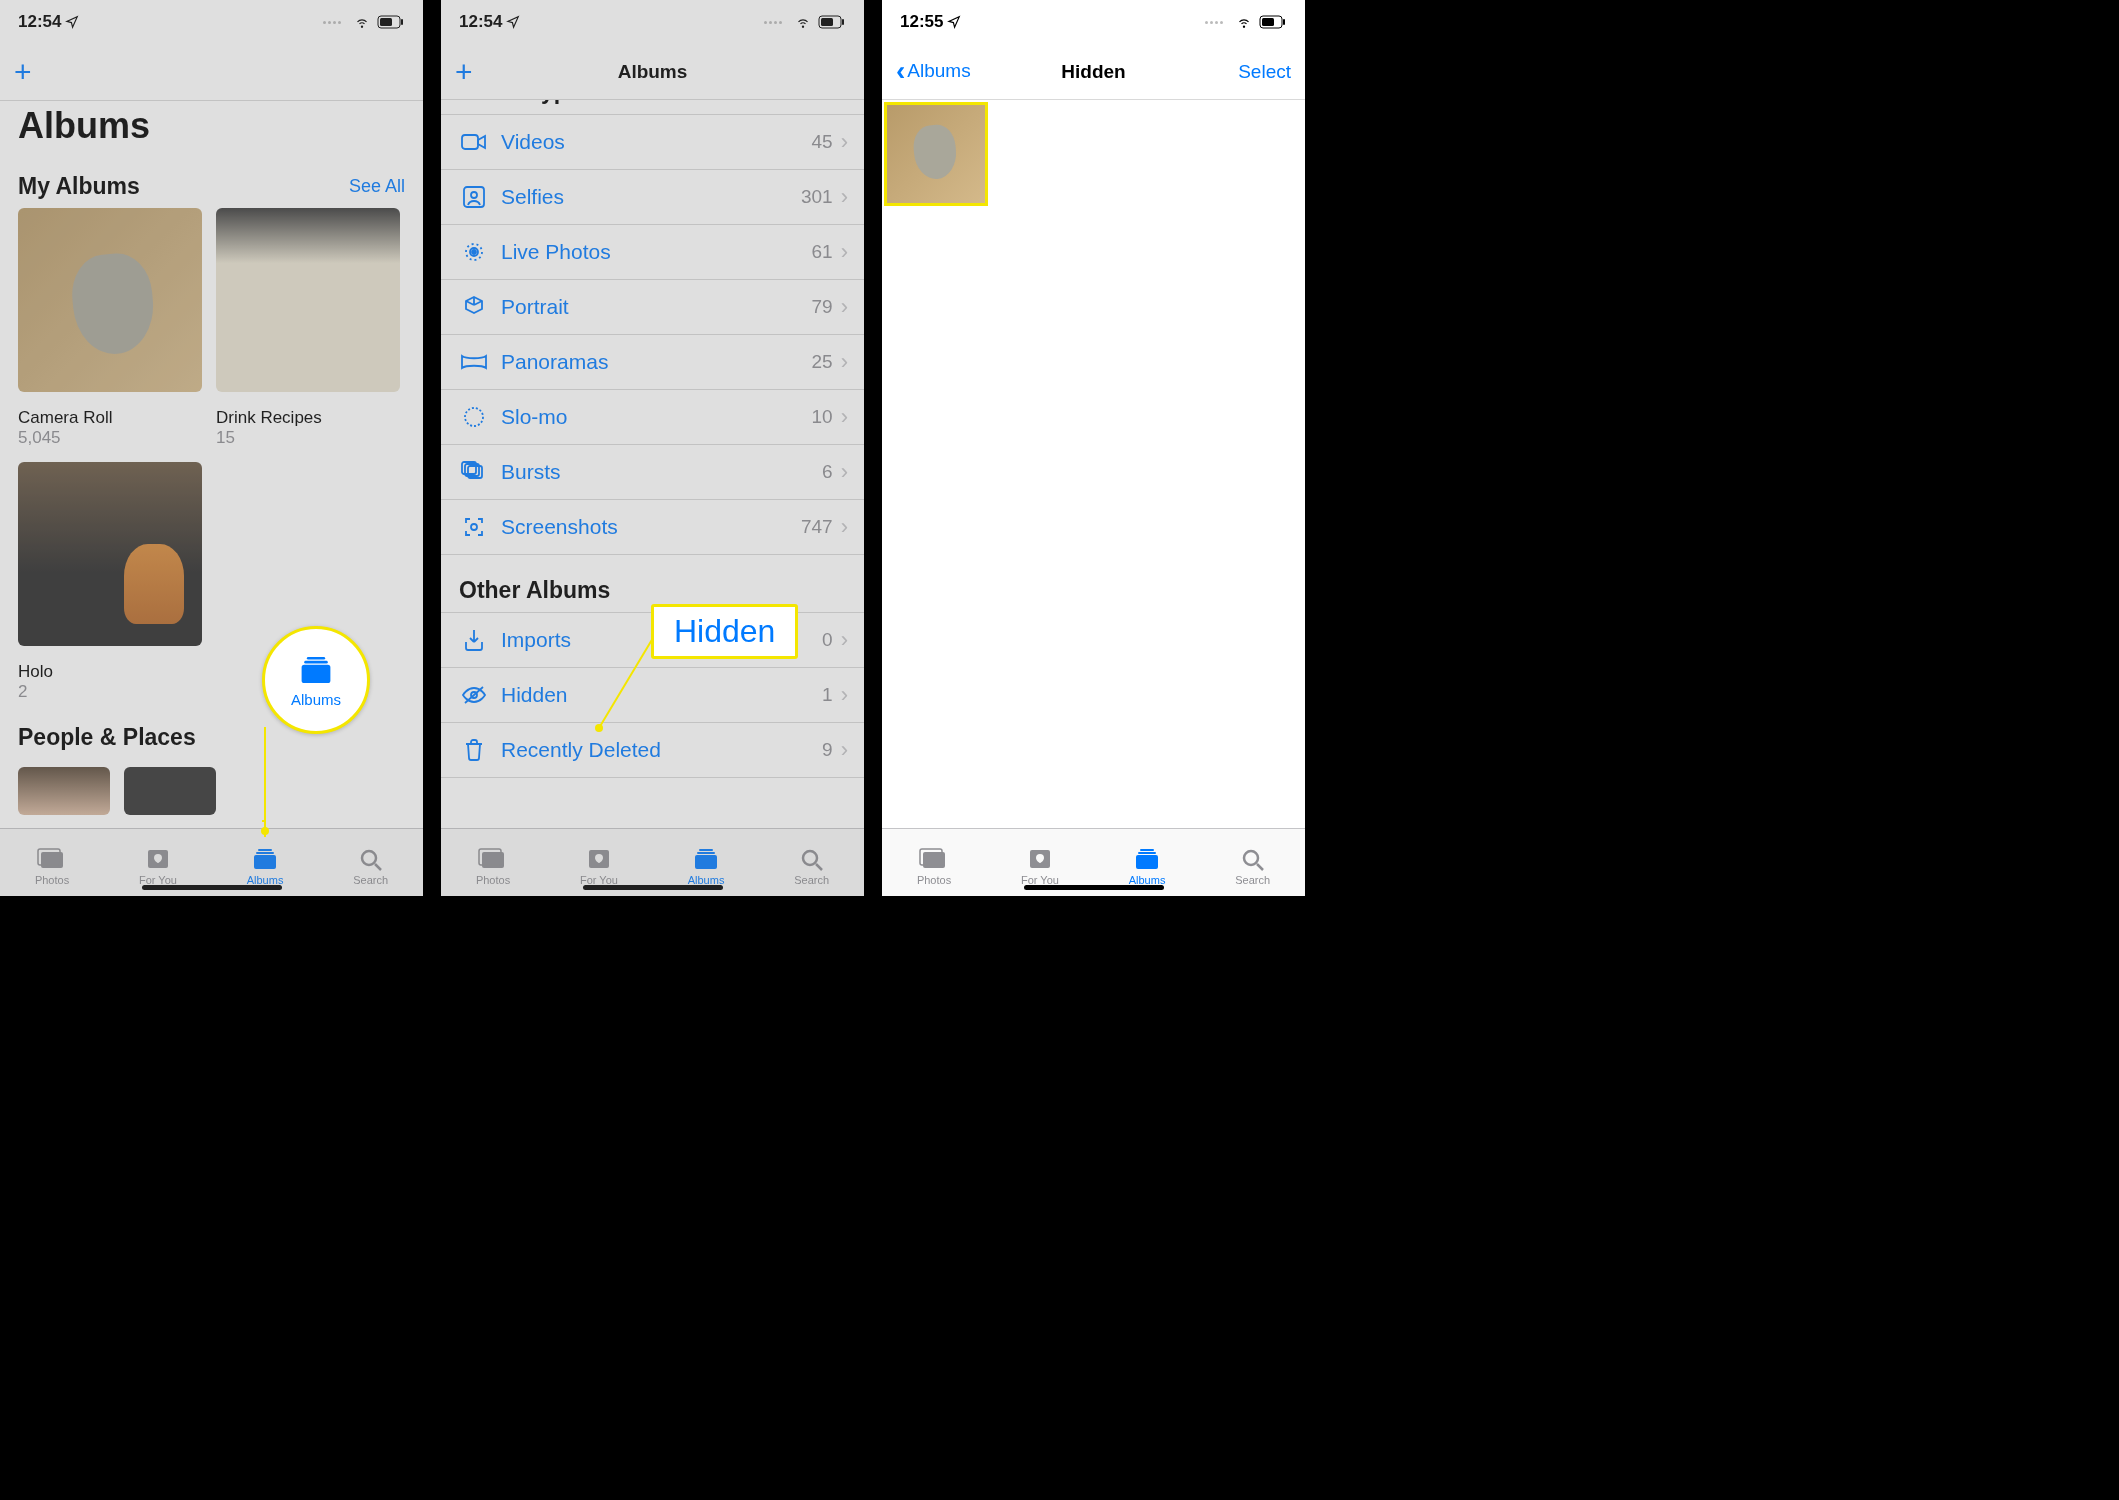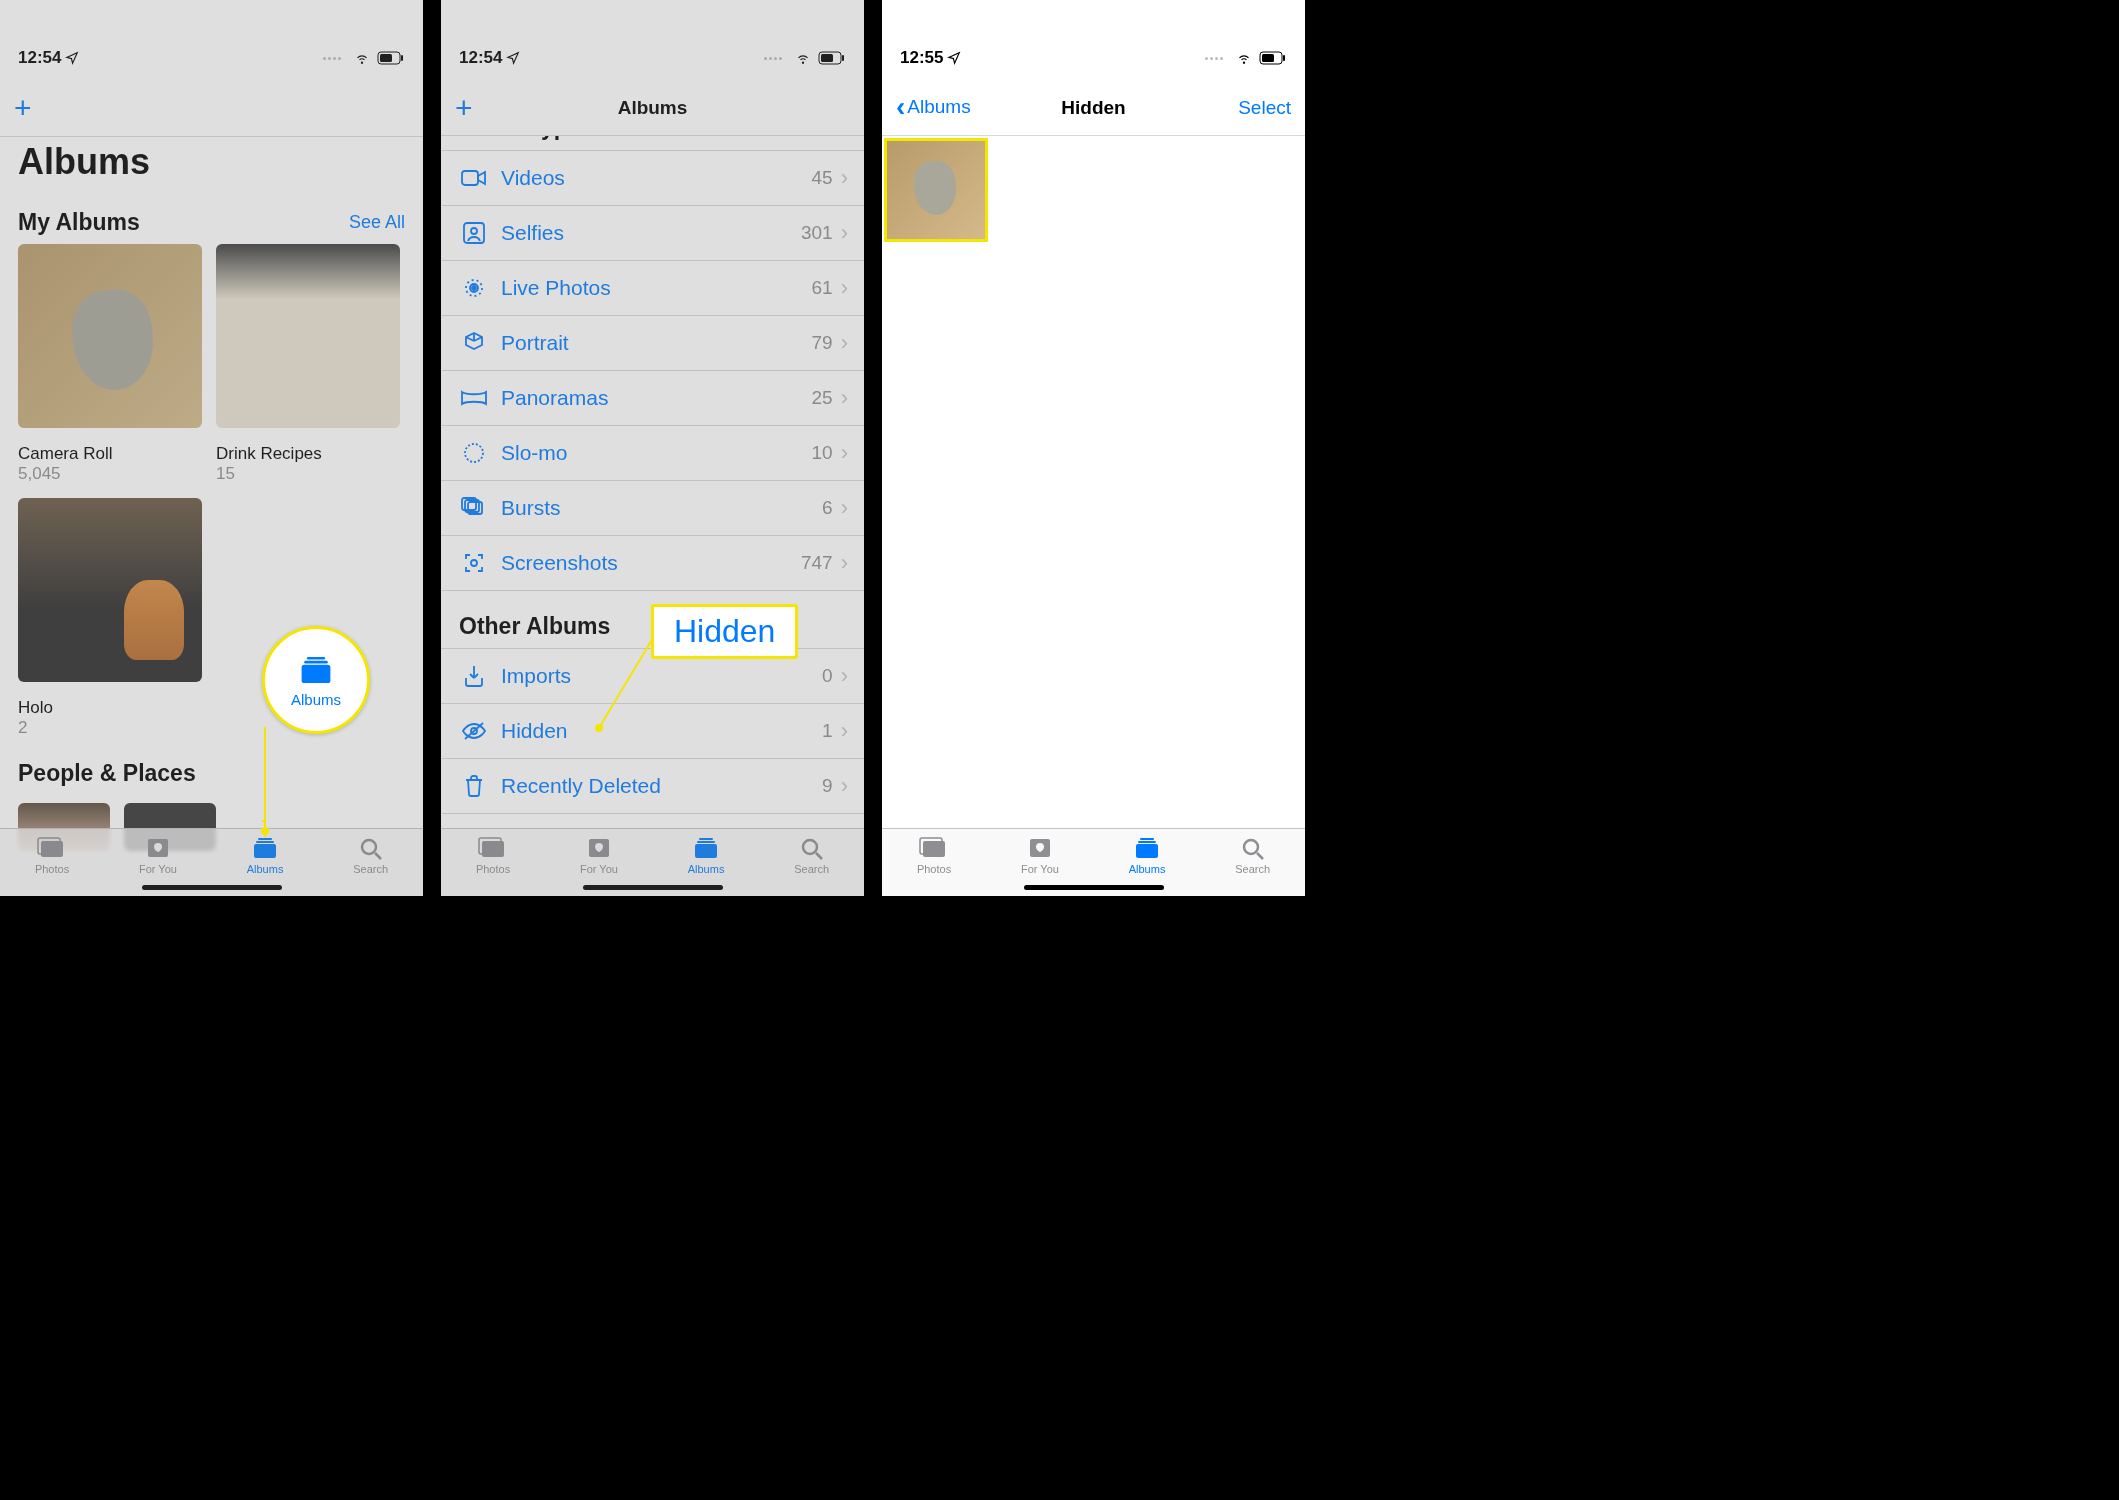--- a/index.html
+++ b/index.html
@@ -30,21 +30,20 @@
   }
   
   .status-bar {
     height: 44px;
     display: flex;
     justify-content: space-between;
     align-items: center;
     padding: 0 18px;
     font-size: 17px;
     font-weight: 600;
-    margin-top: 36px;
   }
   .status-left { display:flex; align-items:center; gap:4px;}
   .status-right { display:flex; align-items:center; gap:6px; }
   .dots { display:flex; gap:2px; margin-right:6px;}
   .dots span { width:3px; height:3px; border-radius:50%; background:#bbb;}
   
   .nav-bar {
     height: 56px;
     display: flex;
     align-items: center;
@@ -91,21 +90,21 @@
   .row-label { flex:1; margin-left:10px; font-size:21px; color:#007aff;}
   .row-count { color:#8e8e93; font-size:19px; margin-right:8px;}
   .row-chev { color:#c4c4c7; font-size:22px;}
   .list-header-cut { font-size:23px; font-weight:700; padding-left:16px; color:#000; height:28px; margin-top:-14px; overflow:hidden;}
   
   .tab-bar {
     height:68px; border-top:0.5px solid #c4c4c7; background:#f8f8f8cc; backdrop-filter:blur(2px);
     display:flex; justify-content:space-around; padding-top:6px;
     position:absolute; bottom:0; left:0; right:0;
   }
-  .tab { display:flex; flex-direction:column; align-items:center; font-size:11px; color:#8e8e93; gap:2px;}
+  .tab { display:flex; flex-direction:column; align-items:center; font-size:11px; color:#8e8e93; gap:2px;justify-content:center;}
   .tab.active { color:#007aff;}
   .tab svg { width:30px; height:26px;}
   .home-indicator { position:absolute; bottom:6px; left:50%; transform:translateX(-50%); width:140px; height:5px; background:#000; border-radius:3px;}
   
   .hidden-grid { padding: 2px; }
   .hidden-thumb { width:104px; height:104px; background:#b8a77f; border:3px solid #f4e600; }
   
   .callout-circle {
     position:absolute; width:108px; height:108px; border-radius:50%;
     background:#fff; border:3px solid #f4e600;

